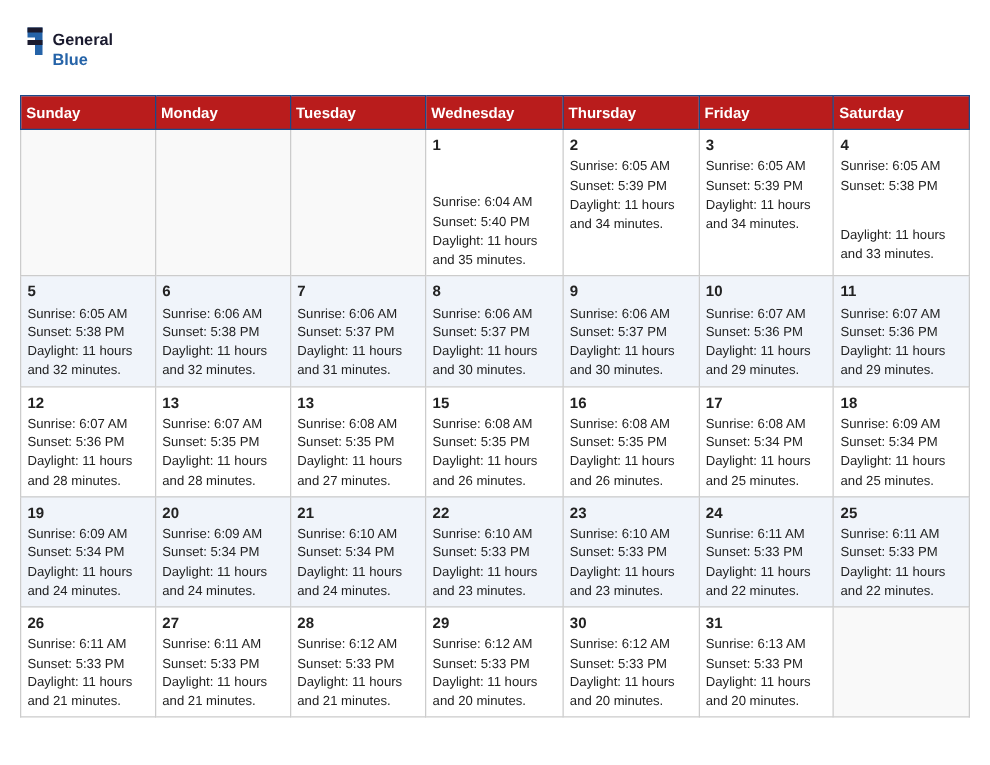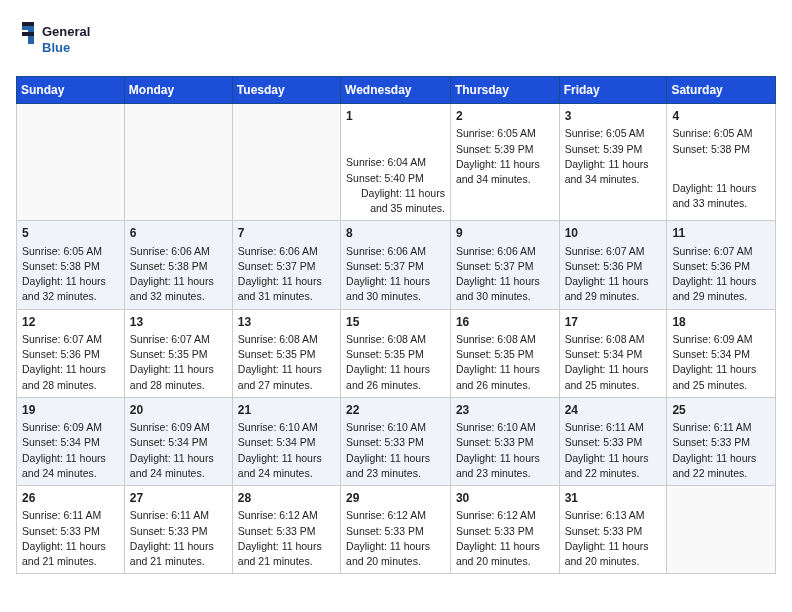--- a/index.html
+++ b/index.html
@@ -32,21 +32,21 @@
     .subtitle {
       font-size: 14px;
       color: #333;
     }
     table {
       width: 100%;
       border-collapse: collapse;
       font-size: 10.5px;
     }
     thead tr {
-      background: #1d4ed8;
+      background: #b91c1c;
       color: #fff;
     }
     thead th {
       padding: 6px 4px;
       text-align: left;
       font-weight: bold;
       font-size: 12px;
       border: 1px solid #1a4a8a;
     }
     tbody tr {
@@ -112,21 +112,21 @@
   </thead>
   <tbody id="calendar-body">
   <tr>
         <td class="empty"></td>
         <td class="empty"></td>
         <td class="empty"></td>
         <td>
           <span class="day-num">1</span>
           <span style="display: block; margin-top: 30px;">Sunrise: 6:04 AM</span>
           <span style="display: block;">Sunset: 5:40 PM</span>
-          <span style="display: block; text-align: right;">Daylight: 11 hours and 35 minutes.</span>
+          <span style="display: block;">Daylight: 11 hours and 35 minutes.</span>
         </td>
         <td>
           <span class="day-num">2</span>
           <span style="display: block;">Sunrise: 6:05 AM</span>
           <span style="display: block;">Sunset: 5:39 PM</span>
           <span style="display: block;">Daylight: 11 hours and 34 minutes.</span>
         </td>
         <td>
           <span class="day-num">3</span>
           <span style="display: block;">Sunrise: 6:05 AM</span>

